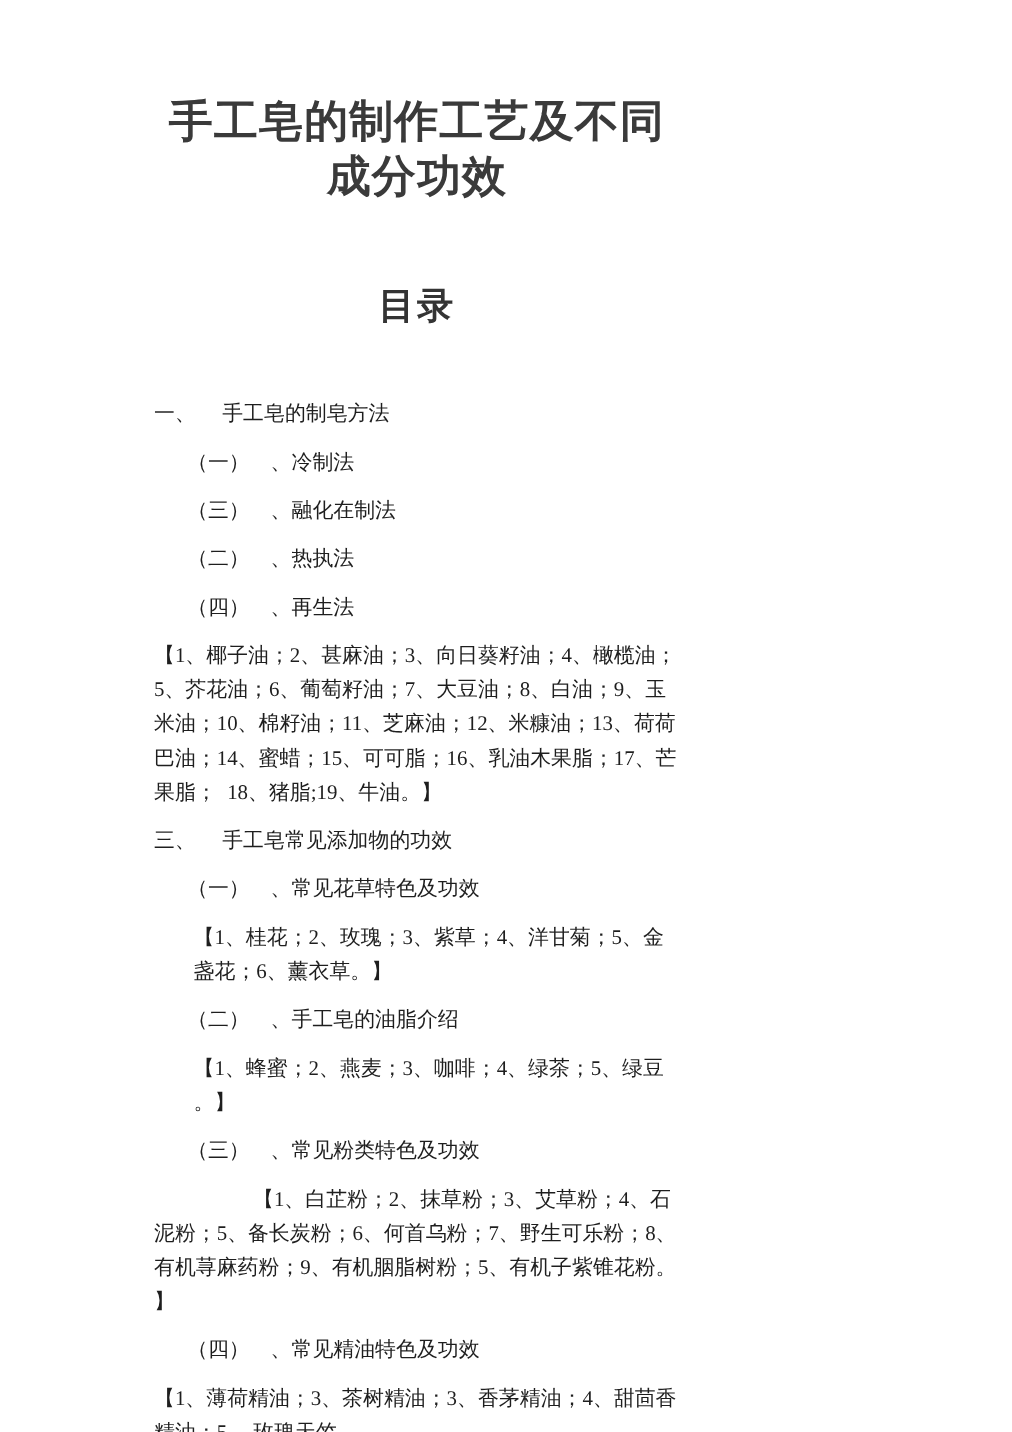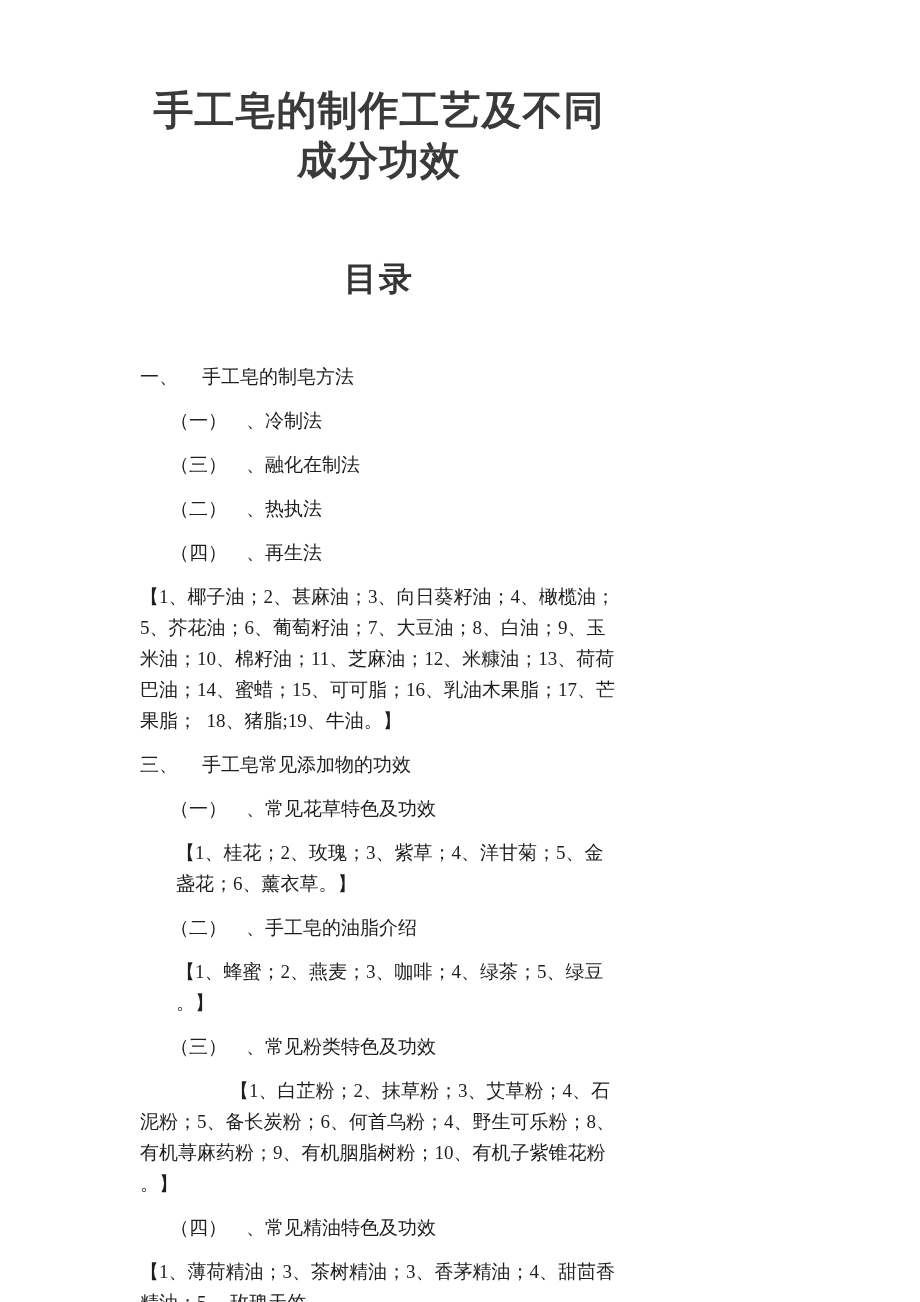--- a/index.html
+++ b/index.html
@@ -103,21 +103,21 @@
     <div class="item l2">
       <span class="num">（二）</span><span class="txt">、手工皂的油脂介绍</span>
     </div>
 
     <div class="para indented">【1、蜂蜜；2、燕麦；3、咖啡；4、绿茶；5、绿豆。】</div>
 
     <div class="item l2">
       <span class="num">（三）</span><span class="txt">、常见粉类特色及功效</span>
     </div>
 
-    <div class="para firstline">【1、白芷粉；2、抹草粉；3、艾草粉；4、石泥粉；5、备长炭粉；6、何首乌粉；4、野生可乐粉；8、有机荨麻药粉；9、有机胭脂树粉；10、有机子紫锥花粉。】</div>
+    <div class="para firstline">【1、白芷粉；2、抹草粉；3、艾草粉；4、石泥粉；5、备长炭粉；6、何首乌粉；7、野生可乐粉；8、有机荨麻药粉；9、有机胭脂树粉；5、有机子紫锥花粉。】</div>
 
     <div class="item l2">
       <span class="num">（四）</span><span class="txt">、常见精油特色及功效</span>
     </div>
 
     <div class="para flush">【1、薄荷精油；3、茶树精油；3、香茅精油；4、甜茴香精油；5、 玫瑰天竺</div>
 
   </div>
 </div>
 

